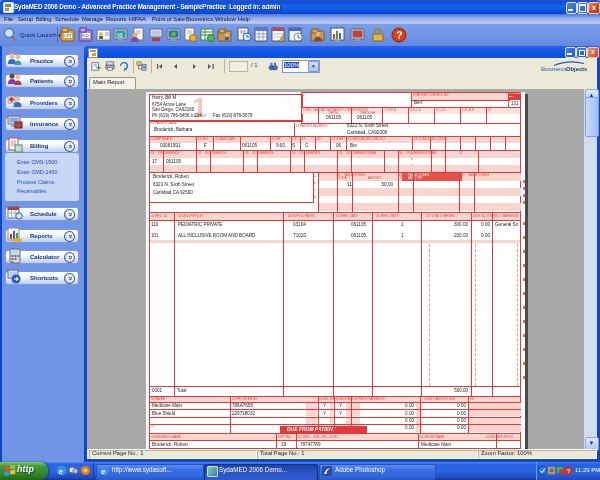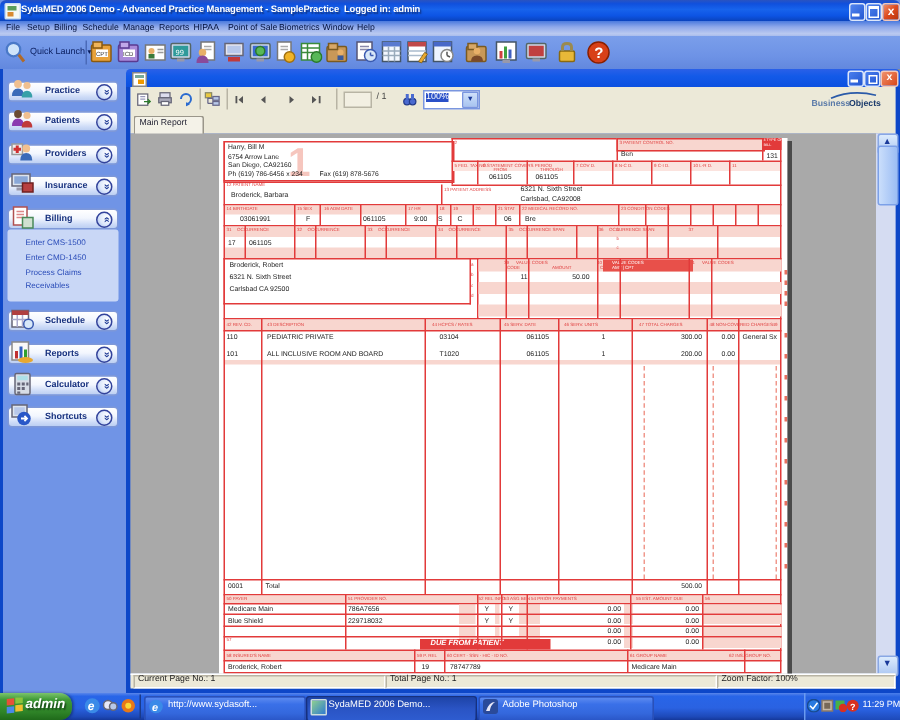--- a/index.html
+++ b/index.html
@@ -685,21 +685,21 @@
 
 <div id="taskbar">
 <div class="ab" style="left:0;top:462px;width:600px;height:18px;background:linear-gradient(180deg,#5a86ea 0%,#2865e8 12%,#2a62e2 55%,#1d49b8 88%,#15389a 100%)"></div>
 <div class="ab" style="left:0;top:462px;width:48px;height:18px;background:linear-gradient(180deg,#7cc46c 0%,#3f9a37 25%,#2f8428 70%,#1f6a1a 100%);border-radius:0 8px 8px 0;box-shadow:1px 0 2px rgba(0,0,0,0.4)"></div>
 <svg class="ab" style="left:4px;top:465px" width="12" height="12" viewBox="0 0 12 12">
       <rect x="0.5" y="1" width="5" height="4.4" fill="#e85038" transform="skewY(-6) "></rect>
       <rect x="6.2" y="0.4" width="5" height="4.4" fill="#8ac43c" transform="skewY(-6)"></rect>
       <rect x="0.5" y="6.4" width="5" height="4.4" fill="#4a8ae8" transform="skewY(-6)"></rect>
       <rect x="6.2" y="5.8" width="5" height="4.4" fill="#f0c030" transform="skewY(-6)"></rect>
     </svg>
-<div class="ab nw" style="left:17px;top:465px;font-size:9px;font-weight:bold;font-style:italic;color:#fff;text-shadow:1px 1px 1px #1a4a1a">admin</div>
+<div class="ab nw" style="left:17px;top:465px;font-size:9px;font-weight:bold;font-style:italic;color:#fff;text-shadow:1px 1px 1px #1a4a1a">http</div>
 <svg class="ab" style="left:56px;top:465px" width="11" height="11" viewBox="0 0 11 11">
       <circle cx="5.5" cy="5.5" r="5" fill="#3a8ae8"></circle>
       <text x="2.5" y="8.5" font-size="8" font-weight="bold" fill="#fff" font-style="italic">e</text>
     </svg>
 <svg class="ab" style="left:68px;top:465px" width="11" height="11" viewBox="0 0 11 11">
       <circle cx="4" cy="5" r="3" fill="#e8e8f8" stroke="#667"></circle>
       <circle cx="7.5" cy="6" r="2.5" fill="#b8c8e8" stroke="#667"></circle>
     </svg>
 <svg class="ab" style="left:80px;top:465px" width="11" height="11" viewBox="0 0 11 11">
       <circle cx="5.5" cy="5.5" r="4.5" fill="#e87818"></circle>

